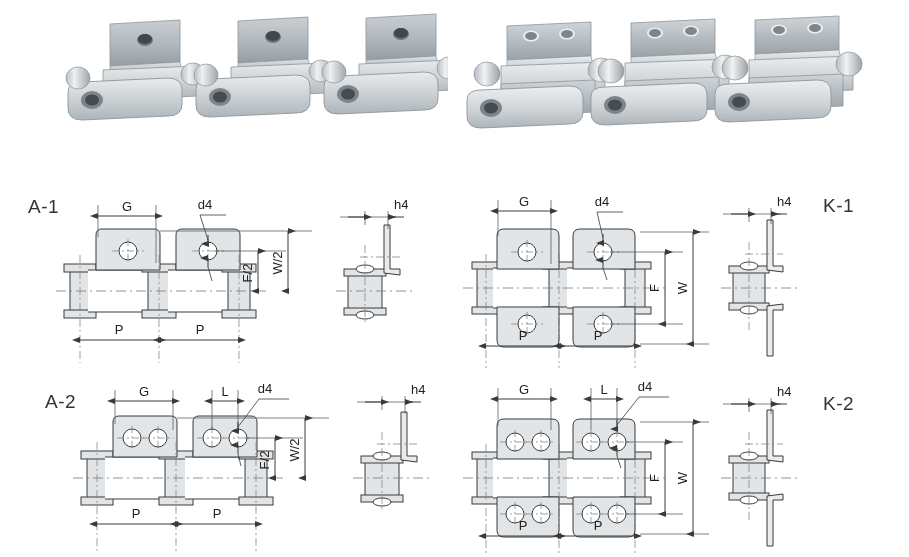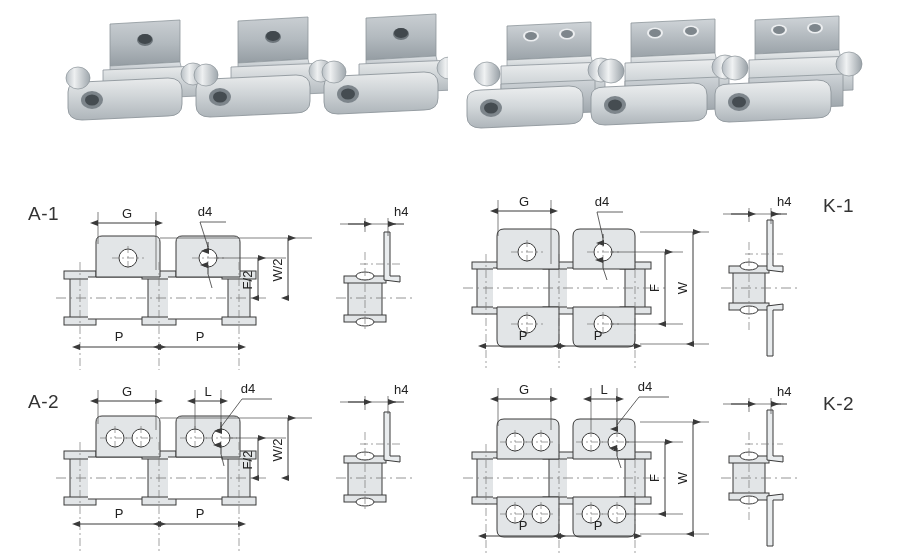--- a/index.html
+++ b/index.html
@@ -181,21 +181,21 @@
           <path d="M2 100 Q2 90 16 90 L104 86 Q118 86 118 98 L118 112 Q118 124 104 124 L16 128 Q2 128 2 116 Z" fill="url(#qg1)" stroke="#8e969c" stroke-width="0.9"></path>
           <ellipse cx="26" cy="108" rx="11" ry="9" fill="#7d858b"></ellipse>
           <ellipse cx="26" cy="108" rx="7" ry="5.5" fill="#454c51"></ellipse>
           <ellipse cx="22" cy="74" rx="13" ry="12" fill="url(#qgRoller)" stroke="#8a9298" stroke-width="0.7"></ellipse>
           <ellipse cx="136" cy="70" rx="13" ry="12" fill="url(#qgRoller)" stroke="#8a9298" stroke-width="0.7"></ellipse>
         </g>
       </svg>
     </div>
   </div>
 
-  <div class="diagram" style="left:0px; top:192px;text-align:right;">
+  <div class="diagram" style="left:0px; top:185px;text-align:right;">
     <svg width="450" height="180" viewBox="0 0 450 180">
       <defs>
         <marker id="arrL" markerWidth="9" markerHeight="9" refX="8" refY="3" orient="auto">
           <path d="M8,0 L8,6 L0,3 Z" fill="#3a3a3a"></path>
         </marker>
         <marker id="arrR" markerWidth="9" markerHeight="9" refX="1" refY="3" orient="auto">
           <path d="M0,0 L0,6 L8,3 Z" fill="#3a3a3a"></path>
         </marker>
         <marker id="arrU" markerWidth="9" markerHeight="9" refX="3" refY="8" orient="auto">
           <path d="M0,8 L6,8 L3,0 Z" fill="#3a3a3a"></path>
@@ -382,21 +382,21 @@
 
       <line x1="268" y1="34" x2="326" y2="34" stroke="#4a4a4a" stroke-width="0.7"></line>
       <line x1="294" y1="28" x2="294" y2="42" stroke="#4a4a4a" stroke-width="0.7"></line>
       <line x1="316" y1="28" x2="316" y2="44" stroke="#4a4a4a" stroke-width="0.7"></line>
       <line x1="276" y1="34" x2="294" y2="34" stroke="#3a3a3a" stroke-width="1" marker-end="url(#arrR)"></line>
       <line x1="332" y1="34" x2="316" y2="34" stroke="#3a3a3a" stroke-width="1" marker-end="url(#arrL)"></line>
       <text class="dlabel" x="322" y="26">h4</text>
     </svg>
   </div>
 
-  <div class="diagram" style="left:0px; top:372px;">
+  <div class="diagram" style="left:0px; top:372px;padding-left:17px;">
     <svg width="450" height="185" viewBox="0 0 450 185">
       <text class="bigLabel" x="28" y="36">A-2</text>
 
       <g stroke="#3a3a3a" stroke-width="1" fill="#e2e5e7">
         <rect x="70" y="85" width="20" height="42"></rect>
         <rect x="64" y="79" width="32" height="8"></rect>
         <rect x="64" y="125" width="32" height="8"></rect>
         <rect x="88" y="85" width="62" height="42" fill="#fff" stroke="none"></rect>
         <line x1="88" y1="85" x2="150" y2="85"></line>
         <line x1="88" y1="127" x2="150" y2="127"></line>

